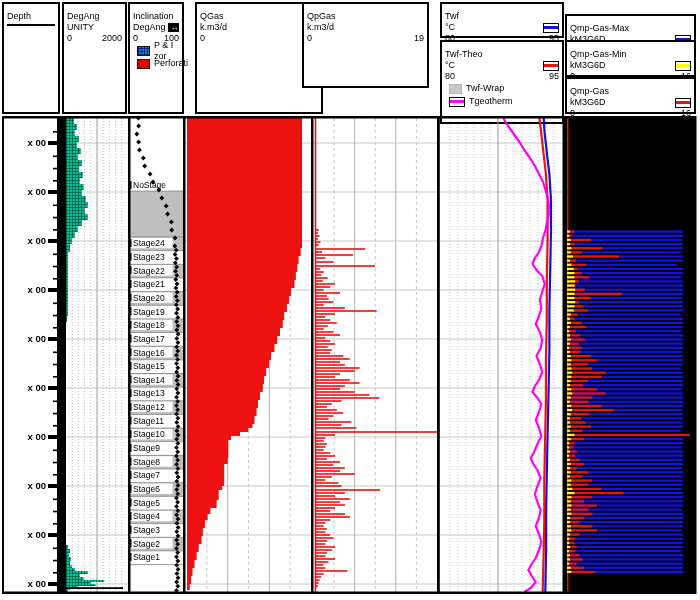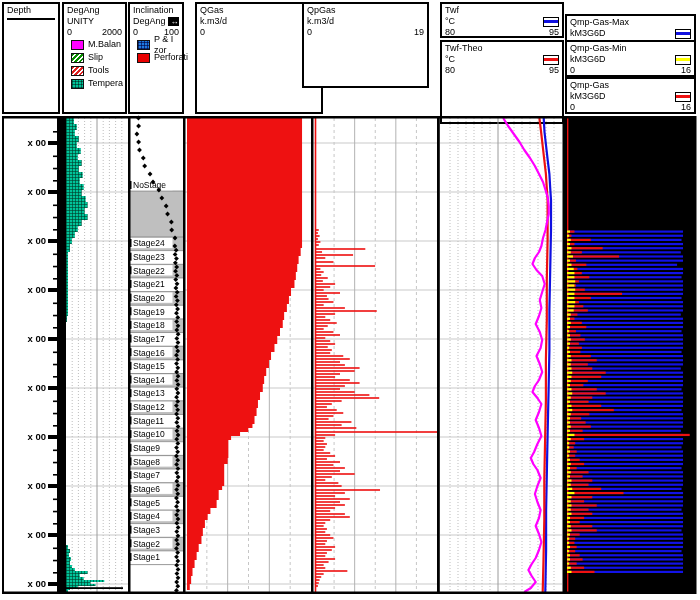--- a/index.html
+++ b/index.html
@@ -1,20 +1,20 @@
 <!DOCTYPE html>
 <html><head>
 <meta charset="utf-8">
 <style>
   html,body{margin:0;padding:0;background:#fff}
   #app{position:relative;width:700px;height:600px;background:#fff;
        font-family:"Liberation Sans", sans-serif;font-size:9px;color:#000;overflow:hidden}
   #plot{position:absolute;left:0;top:0;width:700px;height:600px}
   .hbox{position:absolute;border:2px solid #000;background:#fff;box-sizing:border-box;
-        padding:1px 3px;line-height:11px}
+        padding:7px 3px;line-height:11px}
   .hrow{height:11px;white-space:nowrap;overflow:hidden}
   .ttl{font-weight:normal}
   .mm{display:flex;justify-content:space-between;height:11px}
   .urow{display:flex;justify-content:space-between;align-items:center;height:11px}
   .depthline{border-bottom:2px solid #000;height:13px}
   .lrow{display:flex;align-items:center;height:13px;padding-left:4px}
   .sw{width:13px;height:10px;border:1px solid #111;margin-right:4px;flex:none;box-sizing:border-box}
   .magenta{background:#ff00ff}
   .green-hatch{background:repeating-linear-gradient(135deg,#089000 0 1.5px,#fff 1.5px 3.5px)}
   .red-hatch{background:repeating-linear-gradient(135deg,#e02020 0 1.5px,#fff 1.5px 3.5px)}
@@ -38,38 +38,20 @@
   <div class="hrow ttl depthline">Depth</div>
 </div>
 
 <div class="hbox" style="left:62px;top:2px;width:65px;height:112px">
   <div class="hrow ttl">DegAng</div>
   <div class="hrow">UNITY</div>
   <div class="mm">
     <span>0</span>
     <span>2000</span>
   </div>
-  <div id="leg-incovec">
-        <div class="lrow">
-          <span class="sw magenta"></span>
-          <span>M.Balan</span>
-        </div>
-        <div class="lrow">
-          <span class="sw green-hatch"></span>
-          <span>Slip</span>
-        </div>
-        <div class="lrow">
-          <span class="sw red-hatch"></span>
-          <span>Tools</span>
-        </div>
-        <div class="lrow">
-          <span class="sw teal-cross"></span>
-          <span>Tempera</span>
-        </div>
-      </div>
 </div>
 
 <div class="hbox" style="left:128px;top:2px;width:56px;height:112px">
   <div class="hrow ttl">Inclination</div>
   <div class="hrow"><span>DegAng</span><span class="dicon">↔</span></div>
   <div class="mm">
     <span>0</span>
     <span>100</span>
   </div>
   <div id="leg-inclination">
@@ -121,20 +103,32 @@
   <div class="urow">
         <span>°C</span>
         <span class="lic">
           <i style="background: rgb(238, 17, 17);"></i>
         </span>
       </div>
   <div class="mm">
     <span>80</span>
     <span>95</span>
   </div>
+  <div id="leg-twftheo">
+        <div class="lrow">
+          <span class="sw gray-solid"></span>
+          <span>Twf-Wrap</span>
+        </div>
+        <div class="lrow">
+          <span class="lic" style="margin-right: 4px;">
+            <i style="background: rgb(255, 0, 255);"></i>
+          </span>
+          <span>Tgeotherm</span>
+        </div>
+      </div>
 </div>
 
 <div class="hbox" style="left:565px;top:14px;width:131px;height:38px">
   <div class="hrow ttl">Qmp-Gas-Max</div>
   <div class="urow">
         <span>kM3G6D</span>
         <span class="lic">
           <i style="background: rgb(16, 16, 224);"></i>
         </span>
       </div>

